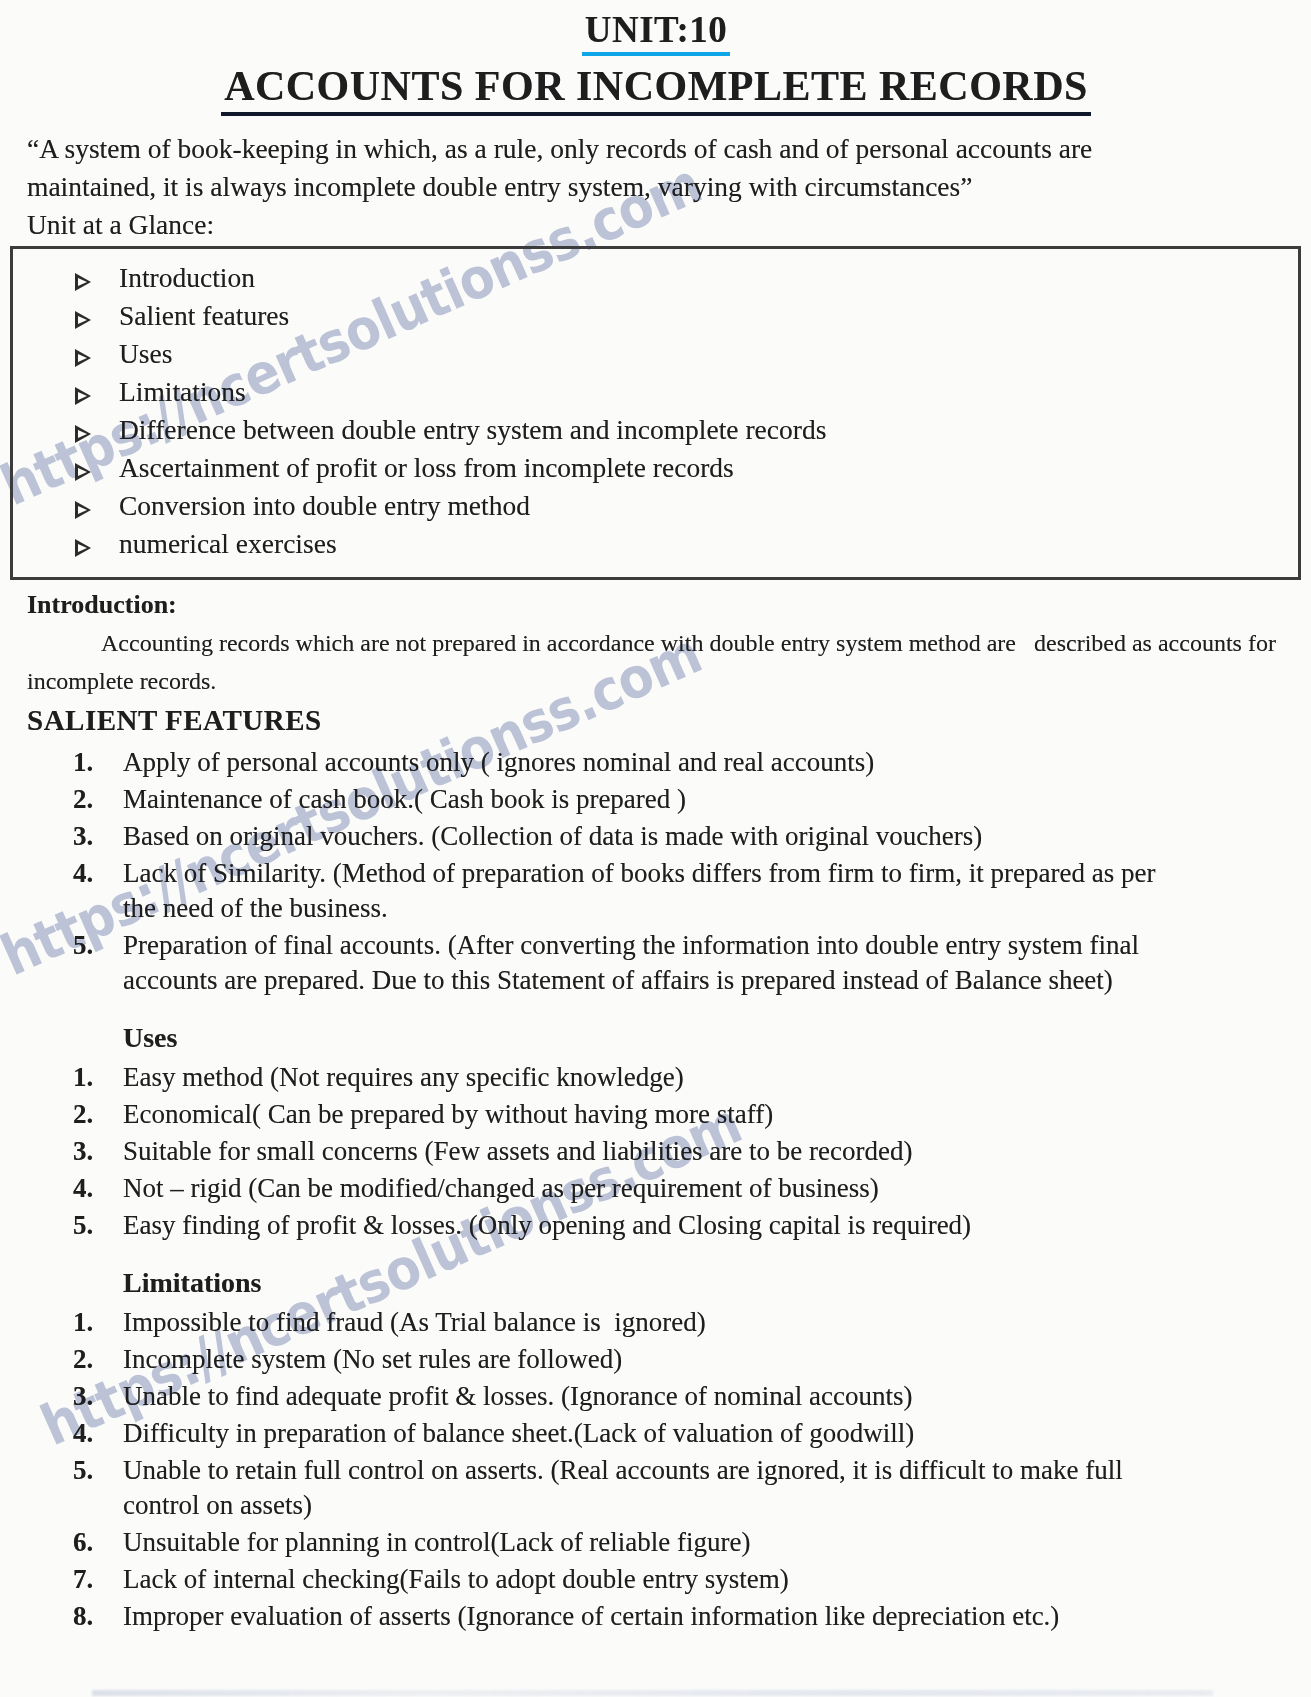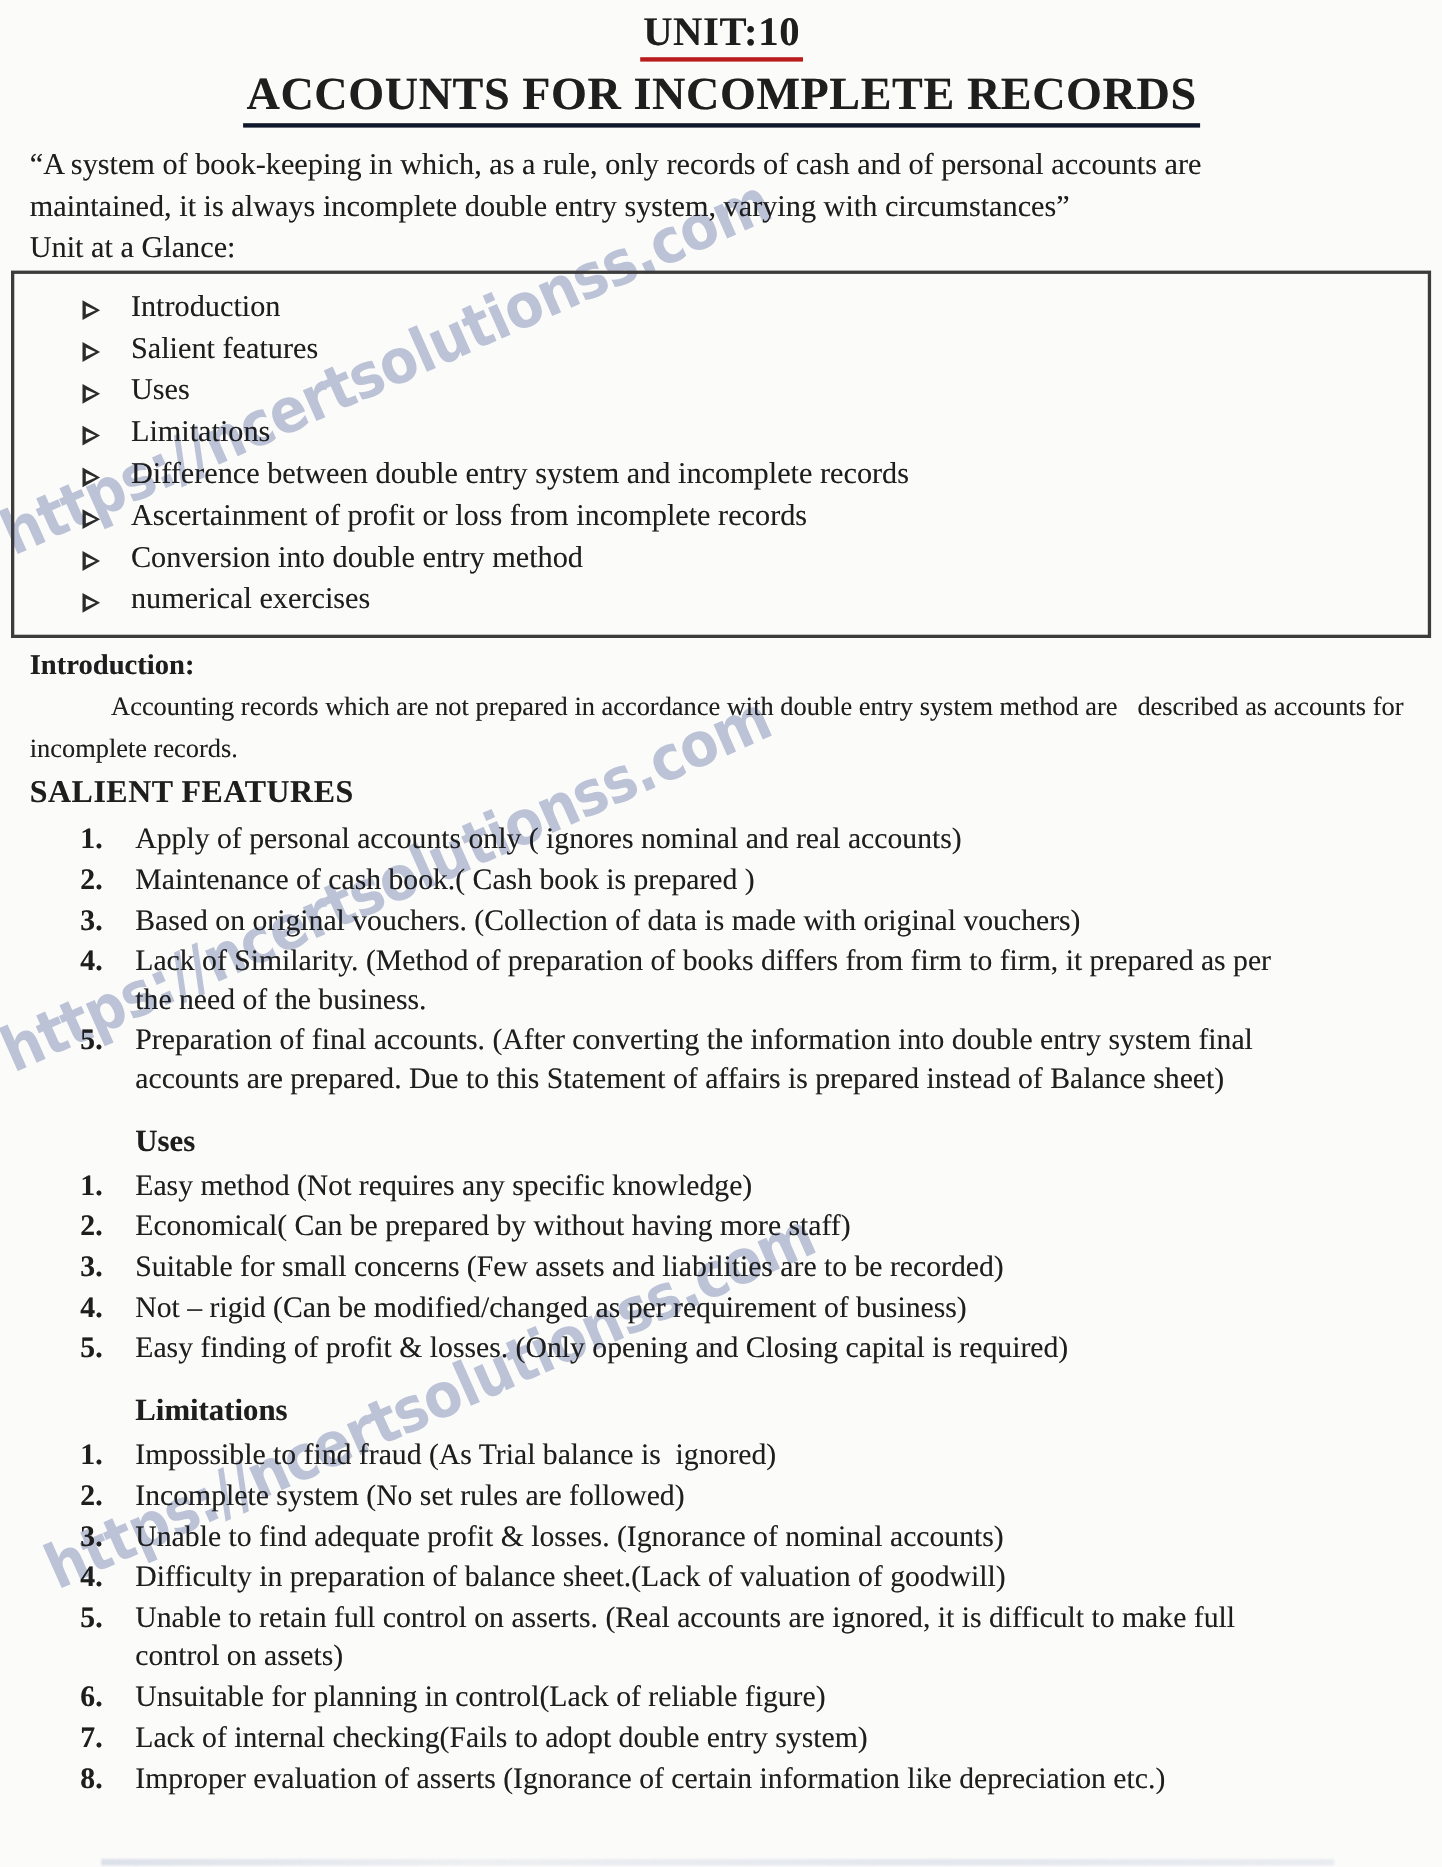--- a/index.html
+++ b/index.html
@@ -21,21 +21,21 @@
   #wm1{left:-70px;top:302px}
   #wm2{left:-70px;top:772px}
   #wm3{left:-30px;top:1242px}
 
   
   .page{position:relative;z-index:1;padding:6px 26px 0 27px;
         text-shadow:0 0 .6px rgba(35,35,35,.45);}
 
   .t1,.t2{text-align:center;margin:2px 0 6px}
   .t1 span{font-size:37px;font-weight:bold;letter-spacing:.5px;
-           border-bottom:4px solid #b91c1c;padding:0 3px 1px;display:inline-block}
+           border-bottom:4px solid #0ea5e9;padding:0 3px 1px;display:inline-block}
   .t2 span{font-size:42px;font-weight:bold;letter-spacing:.5px;
            border-bottom:4px solid #0f172a;padding:0 3px 2px;display:inline-block}
 
   .quote{font-size:27.5px;line-height:38px;max-width:1105px;
          margin:14px 0 0;white-space:pre-wrap}
   .glance-label{font-size:27.5px;line-height:37px;margin:0}
 
   .glance-box{
     border:3px solid #3c3c3c;background:transparent;
     margin:3px -16px 0 -17px;

